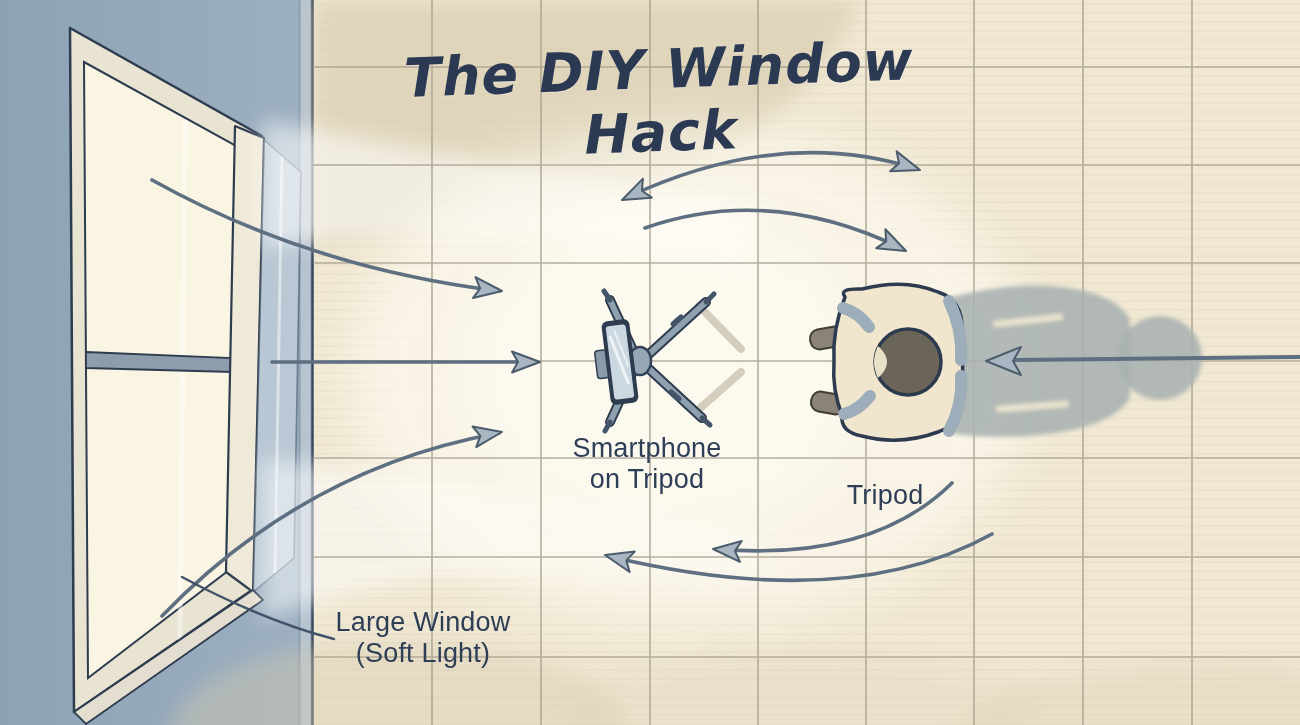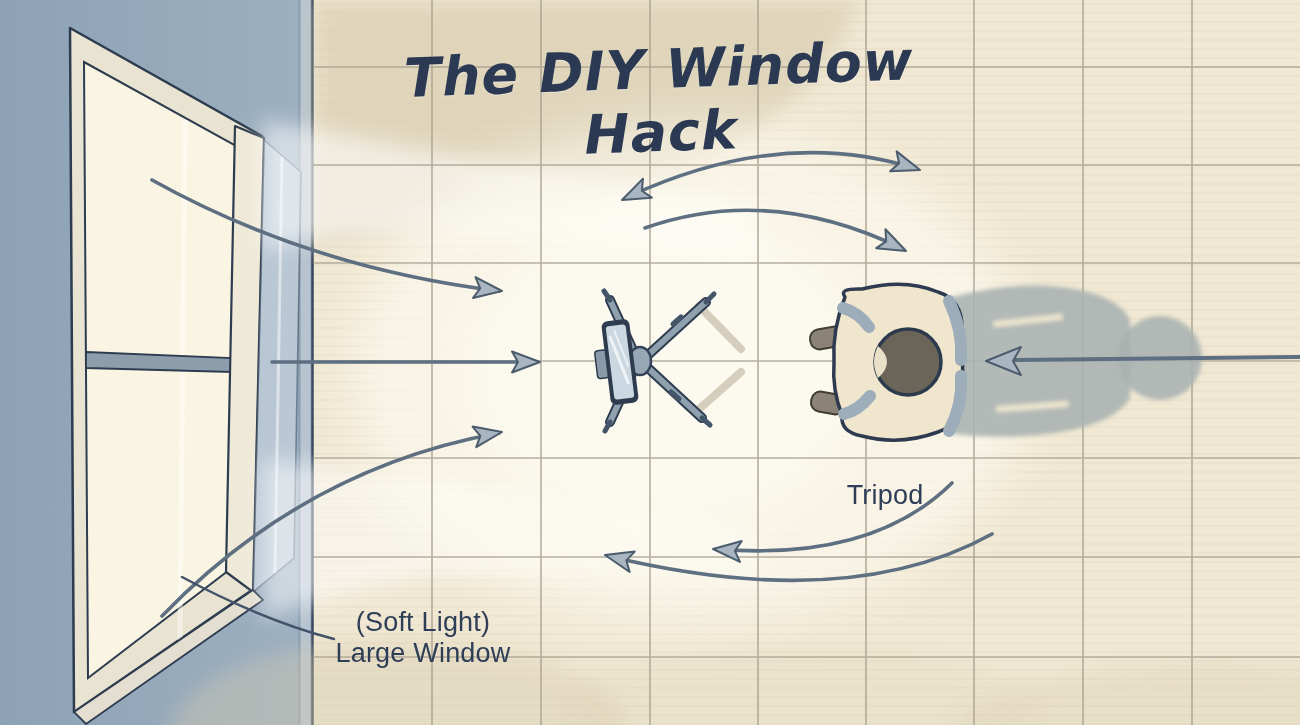--- a/index.html
+++ b/index.html
@@ -194,21 +194,25 @@
     </g>
     <circle cx="908" cy="362" r="33" fill="#6b6458" stroke="#2c3a4d" stroke-width="3.5"></circle>
     <path d="M878 346 Q870 362 878 378 Q887 370 887 362 Q887 354 878 346 Z" fill="#e9e0c8"></path>
   </g>
 
   <path d="M182 577 Q262 620 334 639" fill="none" stroke="#42536a" stroke-width="2.5" stroke-linecap="round"></path>
 </svg>
 
 <div class="diagram-title">The DIY Window Hack</div>
 
+<div class="overlay-label camera-label">
+  <div>Smartphone</div>
+  <div>on Tripod</div>
+</div>
 
 <div class="overlay-label subject-label">Tripod</div>
 
 <div class="overlay-label window-label">
+  <div>Large Window</div>
   <div>(Soft Light)</div>
-  <div>Large Window</div>
 </div>
 
 </div>
 
 </body></html>

